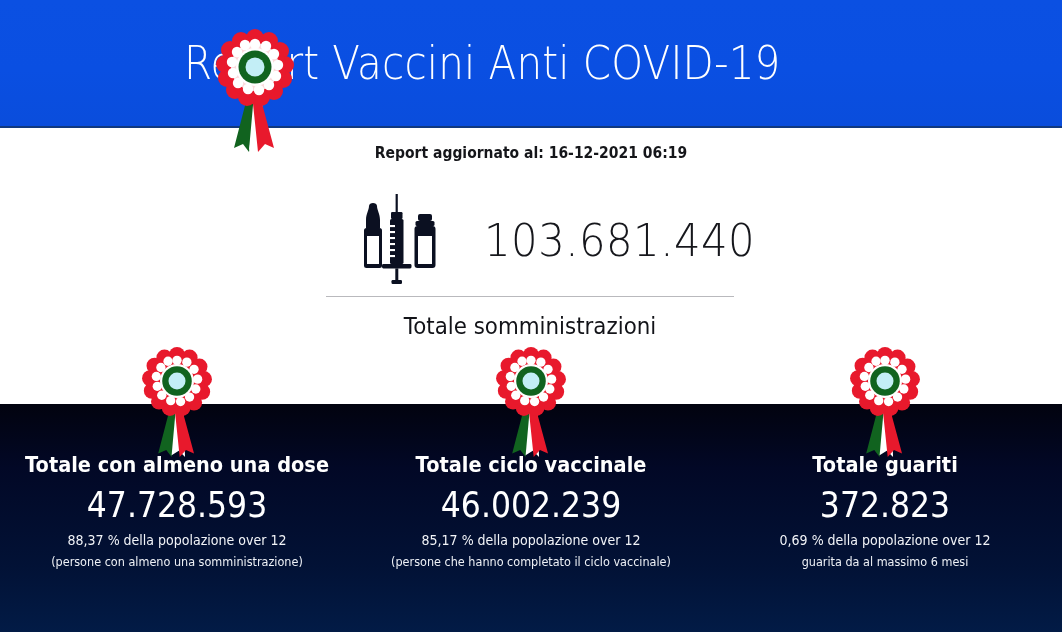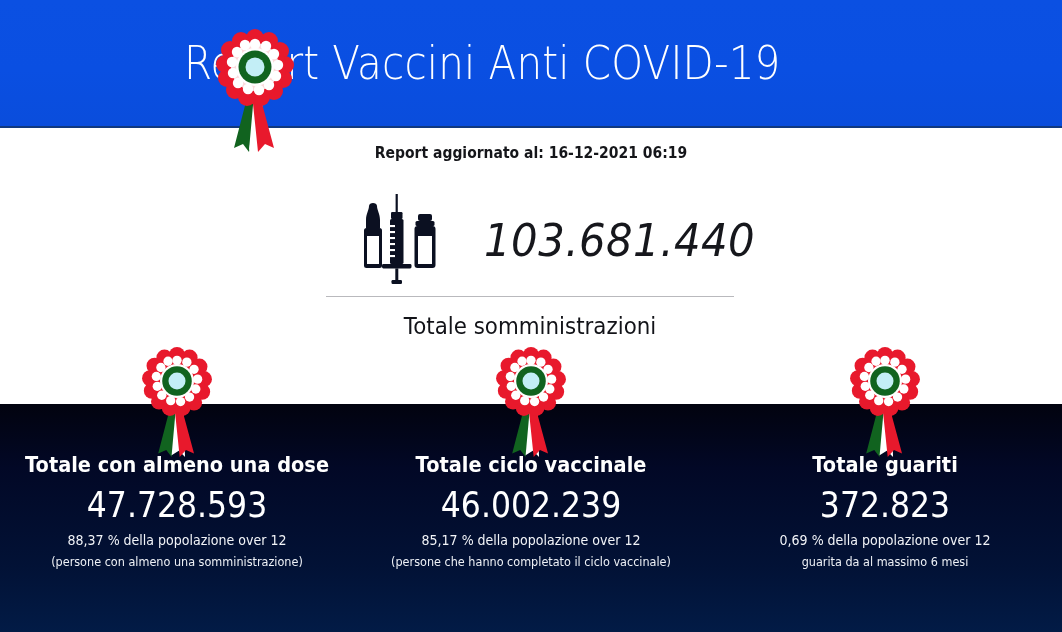--- a/index.html
+++ b/index.html
@@ -79,21 +79,20 @@
     position: absolute;
     left: 326px;
     top: 190px;
     width: 408px;
   }
   .total-row {
     display: flex;
     align-items: center;
     justify-content: flex-start;
     height: 100px;
-    font-style: italic;
   }
   .vaccine-icon {
     width: 86px;
     height: 92px;
     margin-left: 28px;
     flex: none;
   }
   .total-number {
     color: #16171c;
     font-size: 44px;

